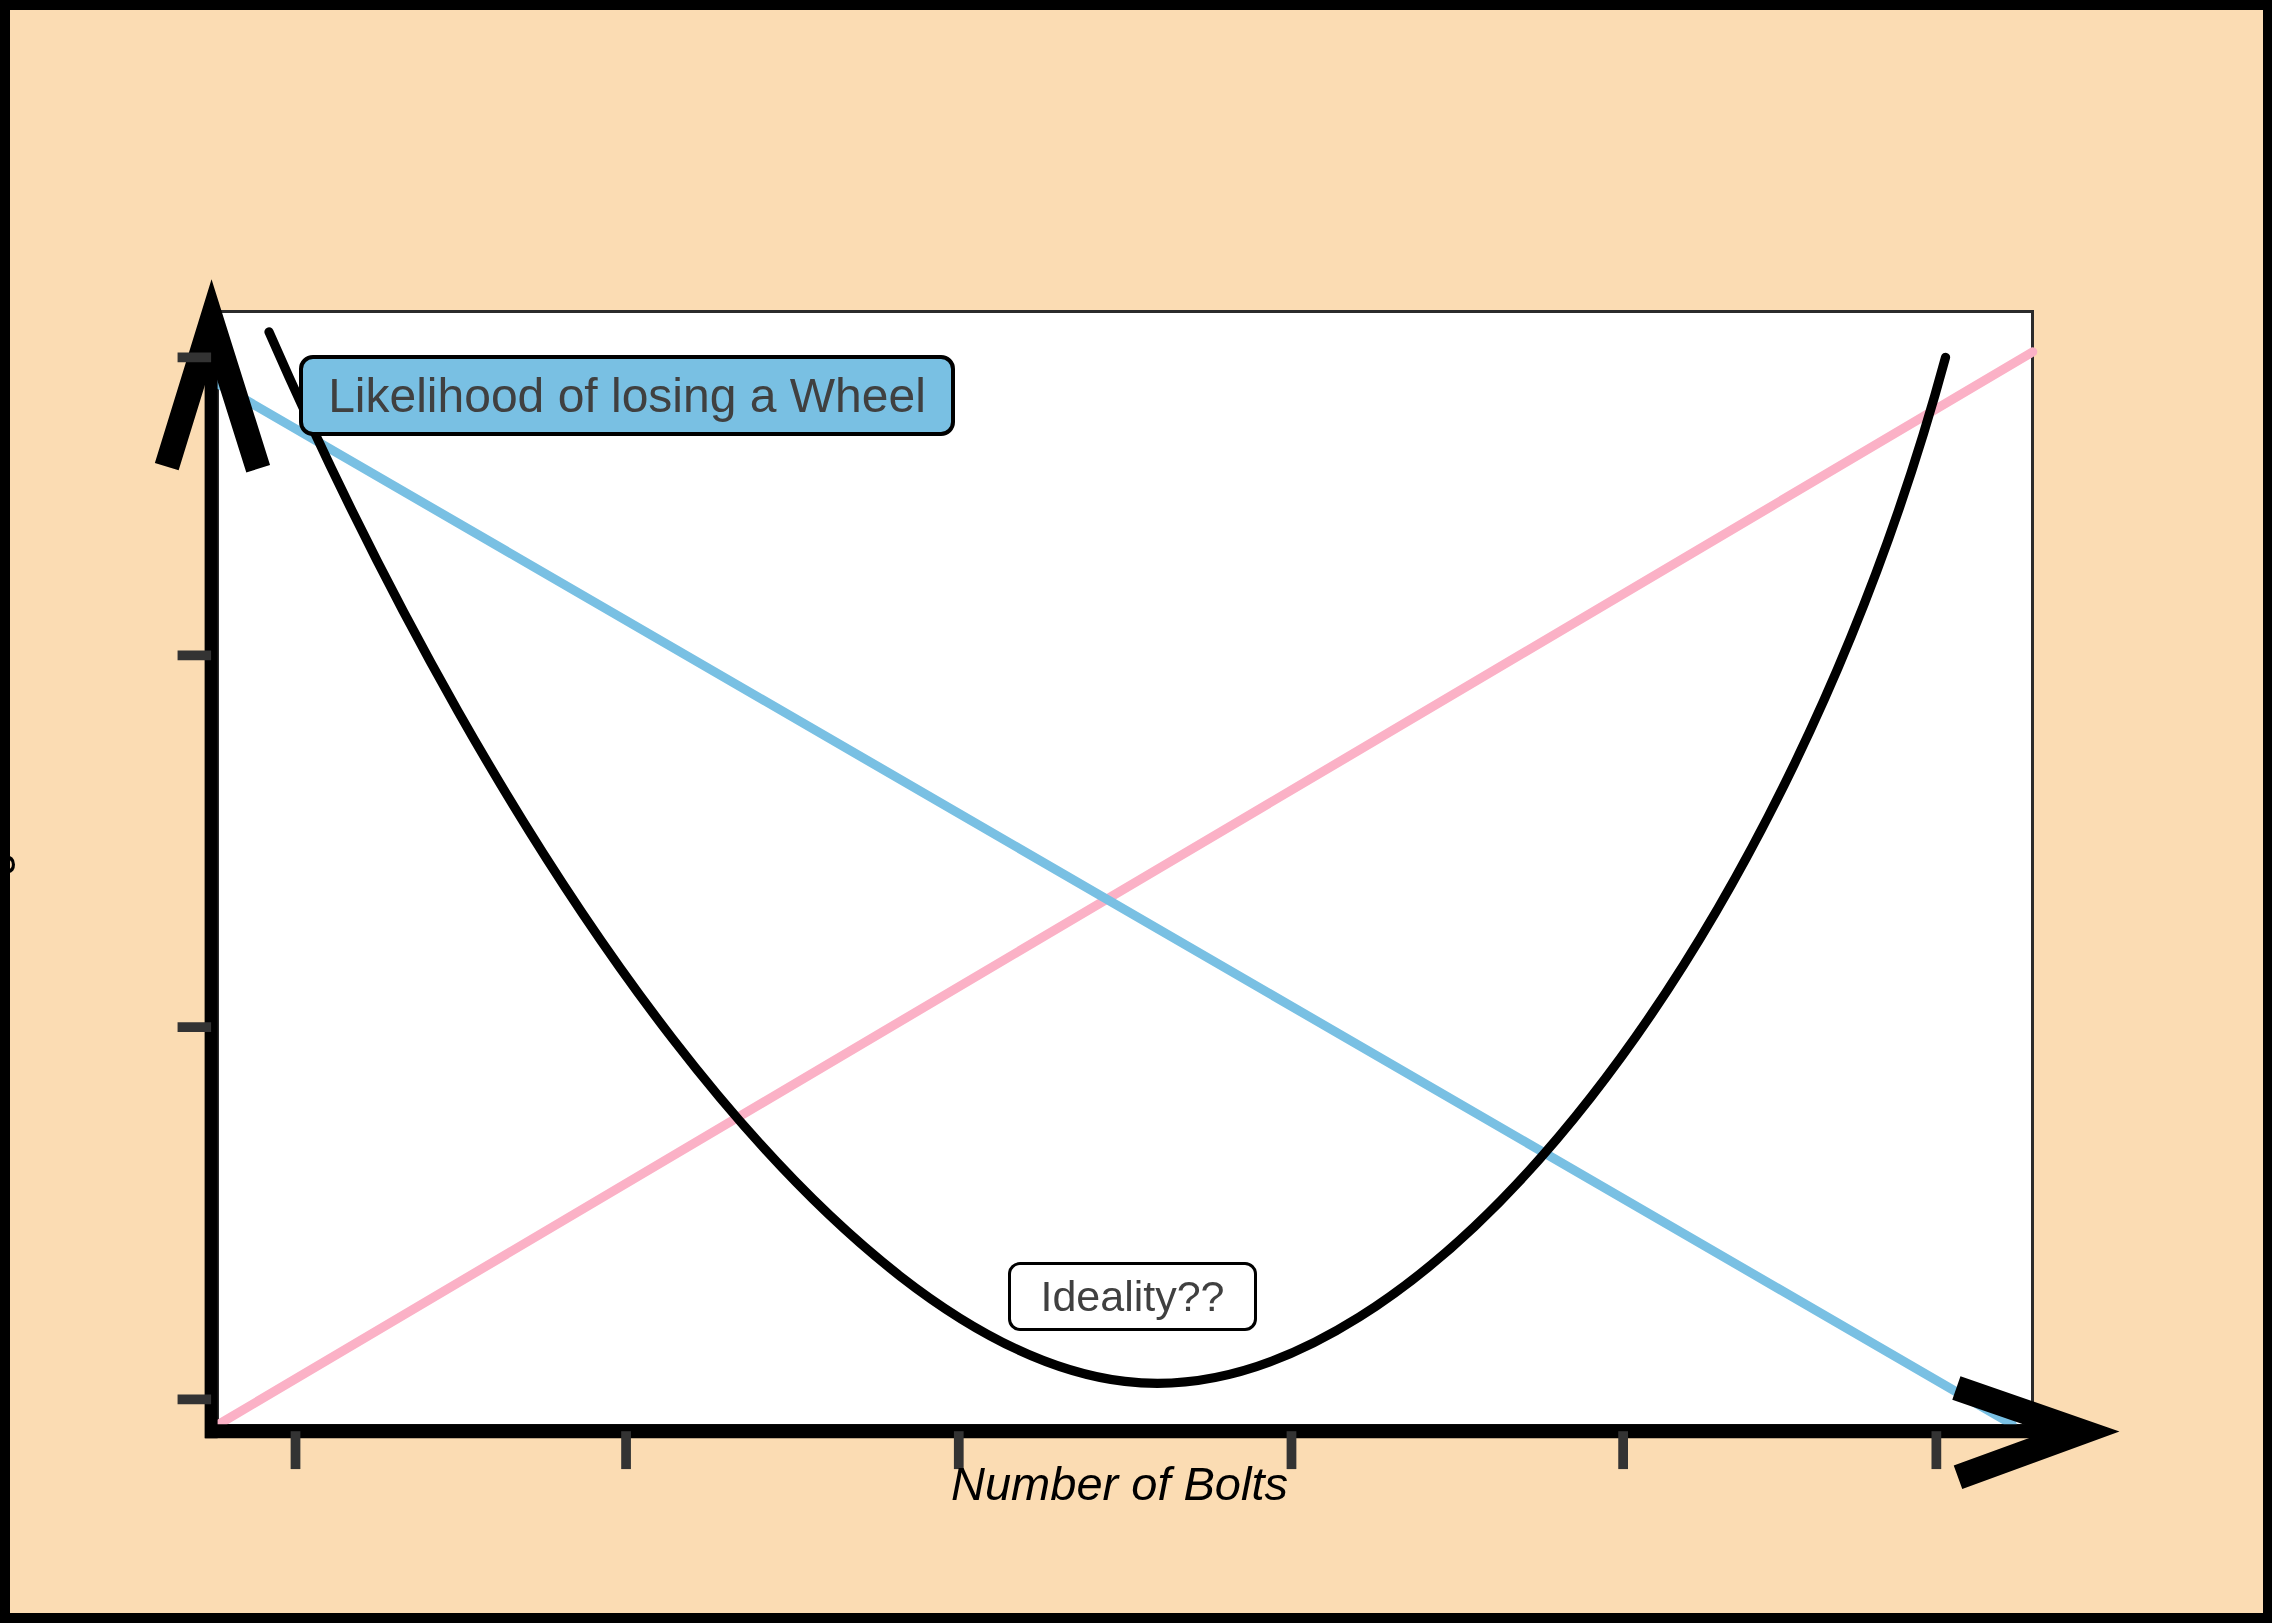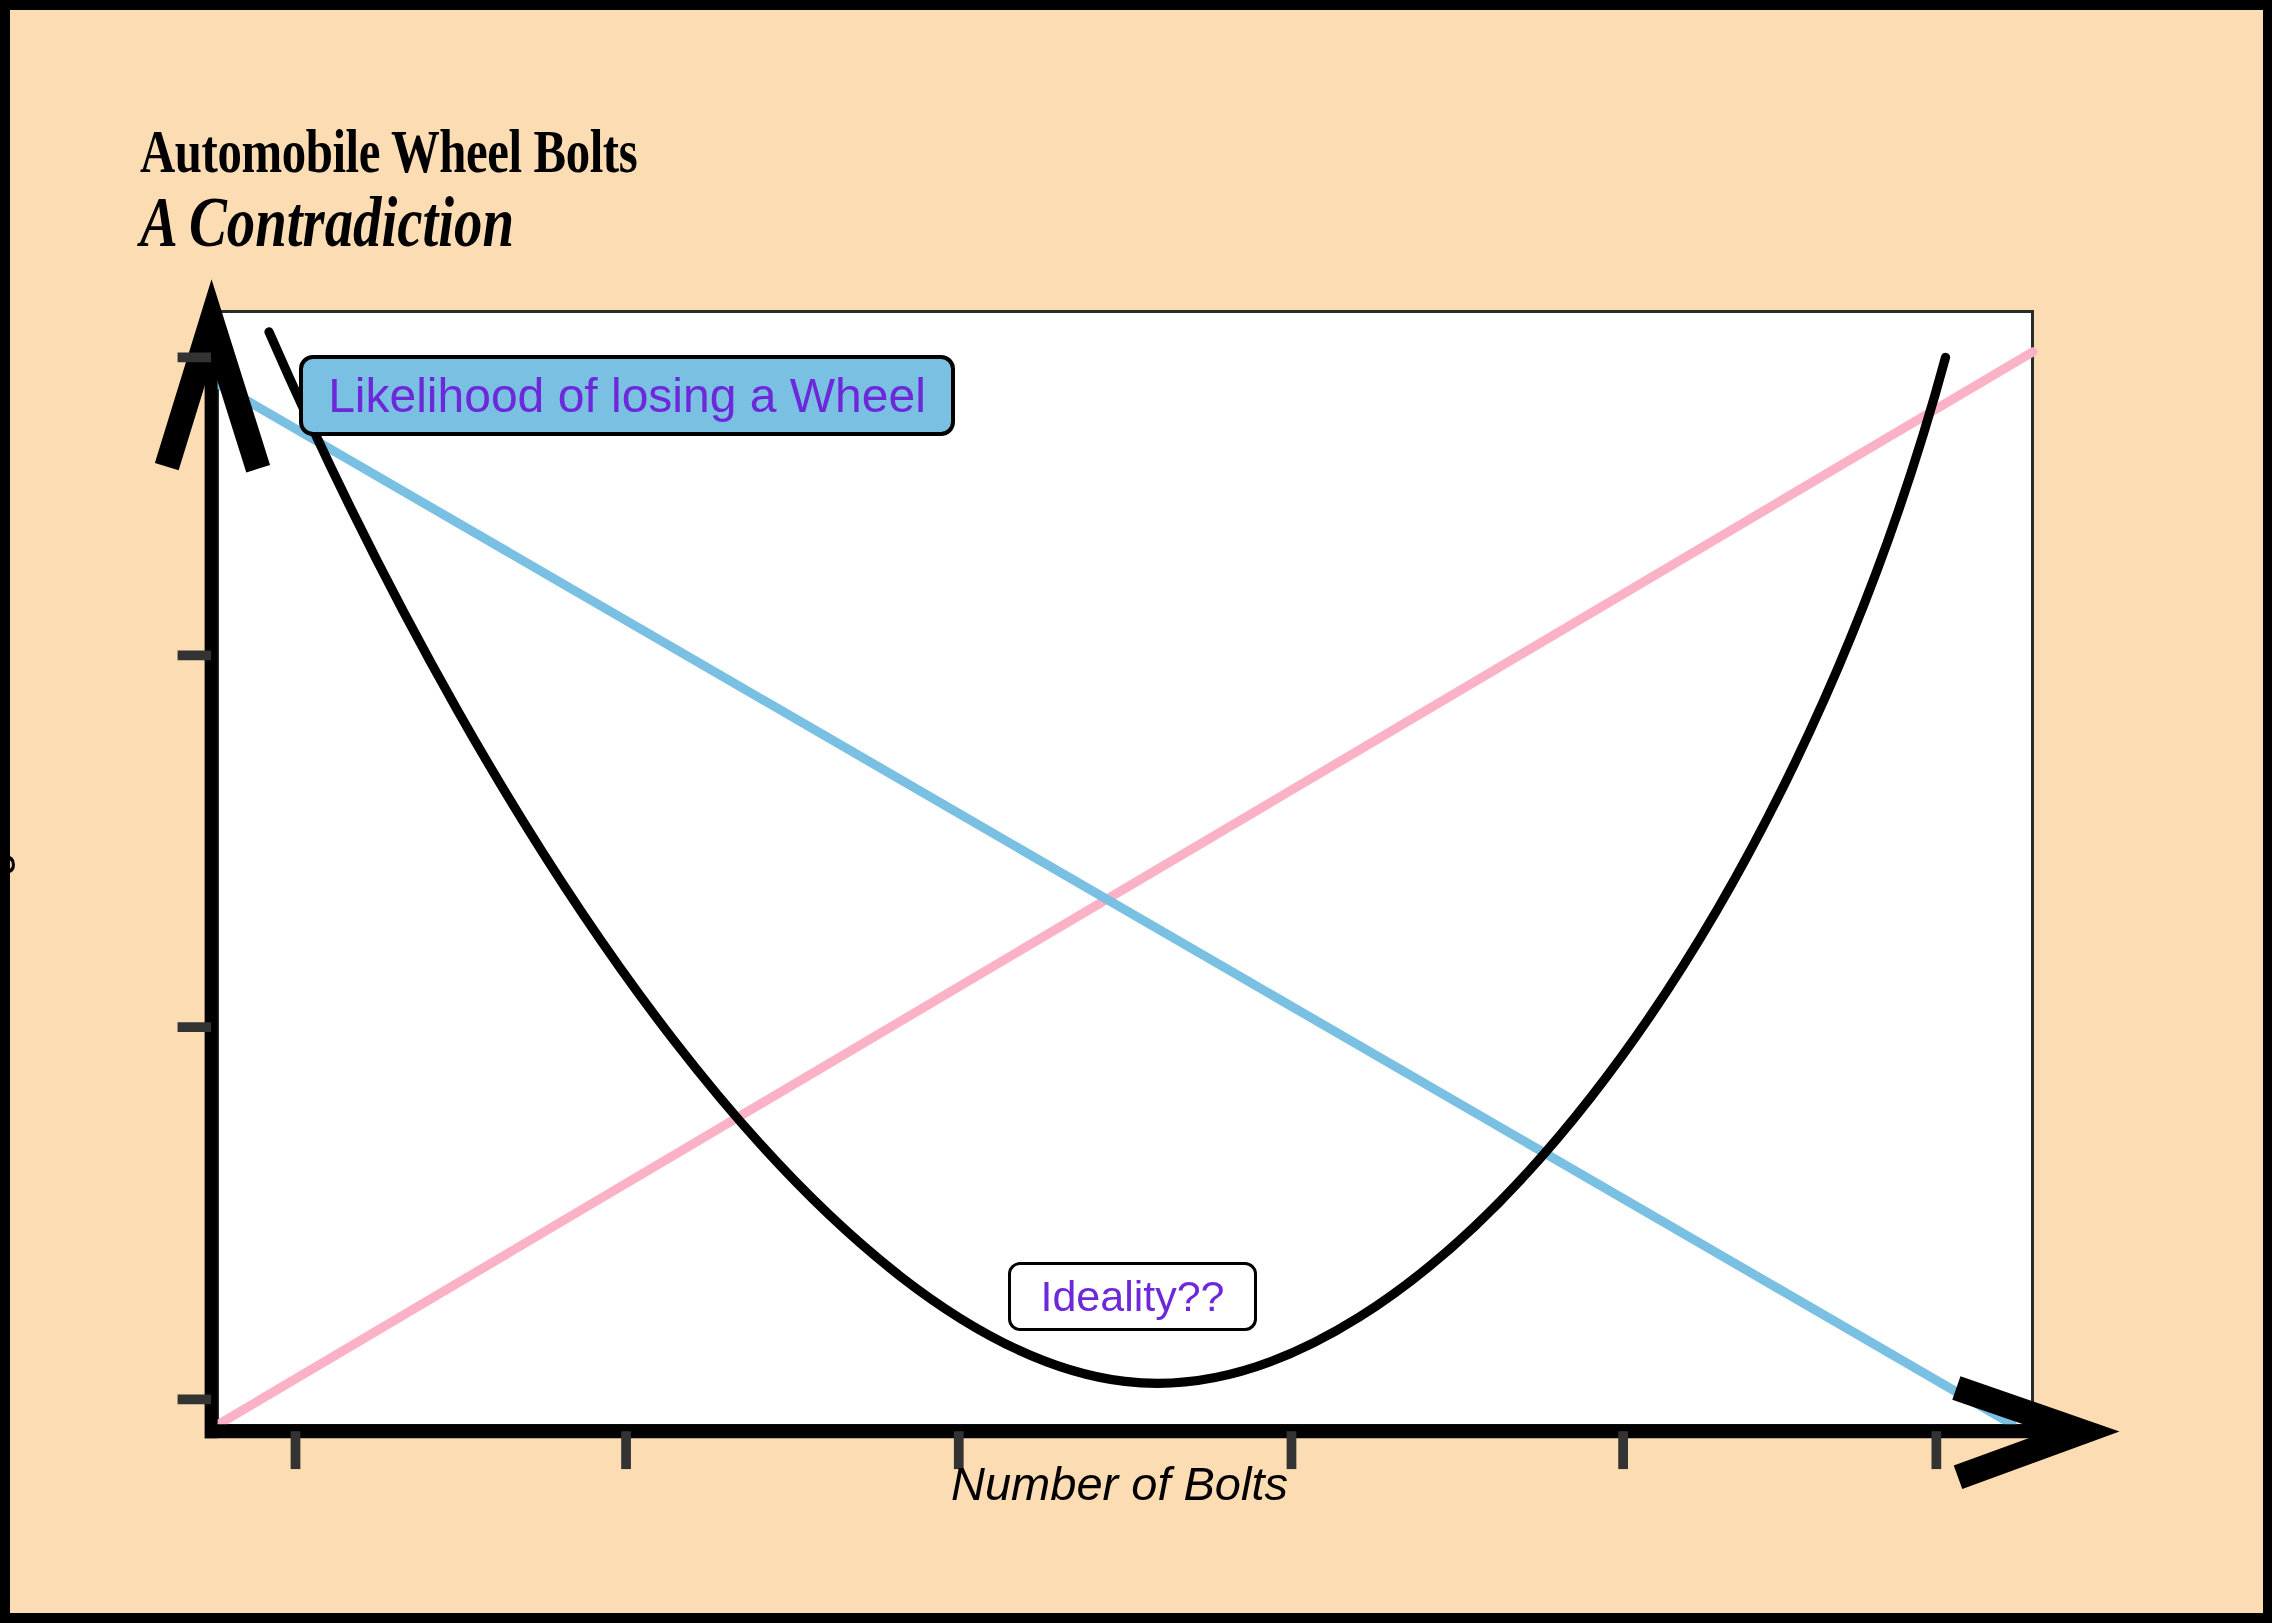--- a/index.html
+++ b/index.html
@@ -108,21 +108,21 @@
 
   
   .callout {
     position: absolute;
     box-sizing: border-box;
     border: 4.9px solid #000000;
     border-radius: 14px;
     display: flex;
     align-items: center;
     justify-content: center;
-    color: #6d28d9;
+    color: #404040;
     white-space: nowrap;
     padding: 4px 14px;
   }
   #legend-blue {
     left: 289px;
     top: 345px;
     width: 656px;
     height: 81px;
     background: #79c0e3;
     font-size: 48px;
@@ -144,24 +144,20 @@
     border-width: 3.8px;
     border-radius: 12px;
     font-size: 43px;
   }
 </style>
 </head>
 <body>
 
 <div id="canvas">
 
-  <div id="title-block">
-    <div id="title-main">Automobile Wheel Bolts</div>
-    <div id="title-sub">A Contradiction</div>
-  </div>
 
   <div id="plot-area"></div>
 
   <svg id="overlay" viewBox="0 0 4200 3000">
 
     <line x1="382" y1="2616" x2="3738" y2="632" stroke="#fbb1c6" stroke-width="17" stroke-linecap="round"></line>
 
     <line x1="382" y1="690" x2="3700" y2="2614" stroke="#79c0e3" stroke-width="17" stroke-linecap="round"></line>
 
     <path d="M 478 595 C 900 1560, 1520 2470, 2060 2535 C 2620 2602, 3290 1700, 3577 642" fill="none" stroke="#000000" stroke-width="17" stroke-linecap="round"></path>

